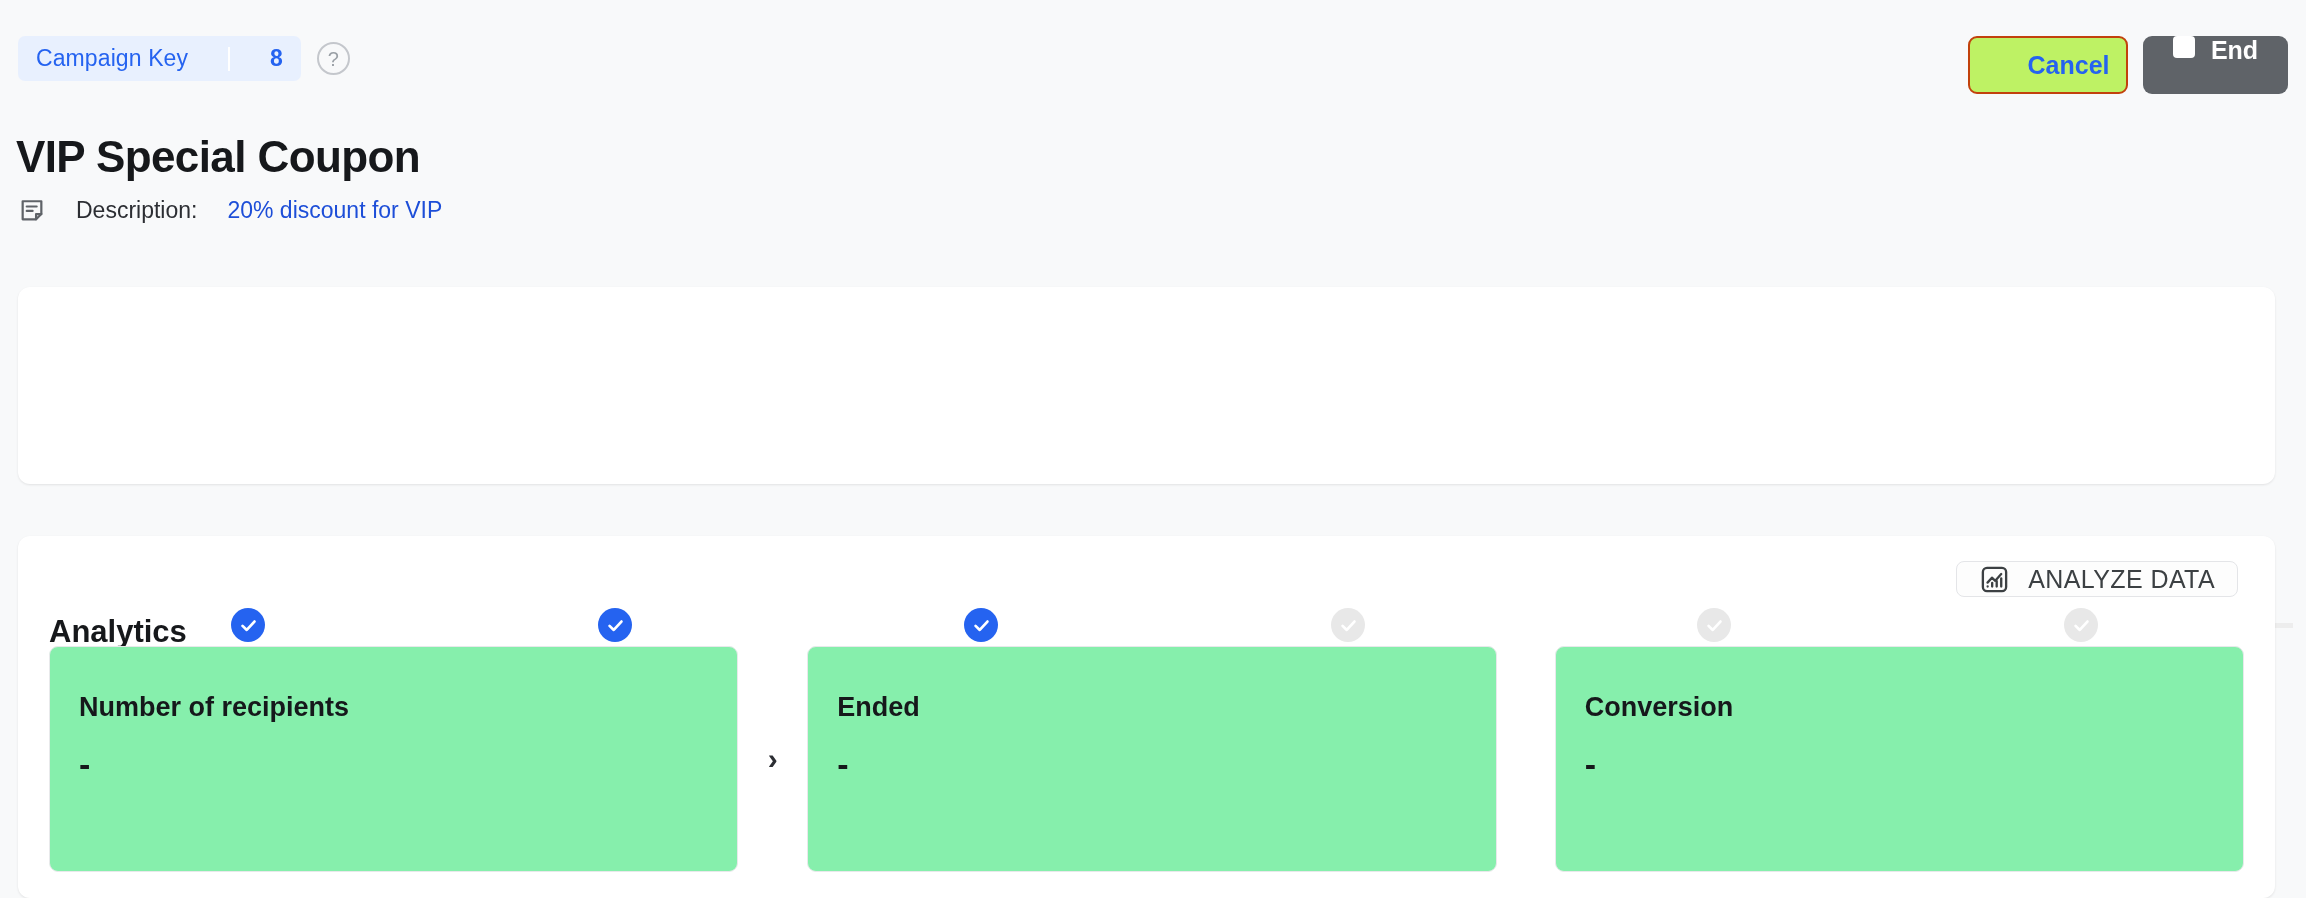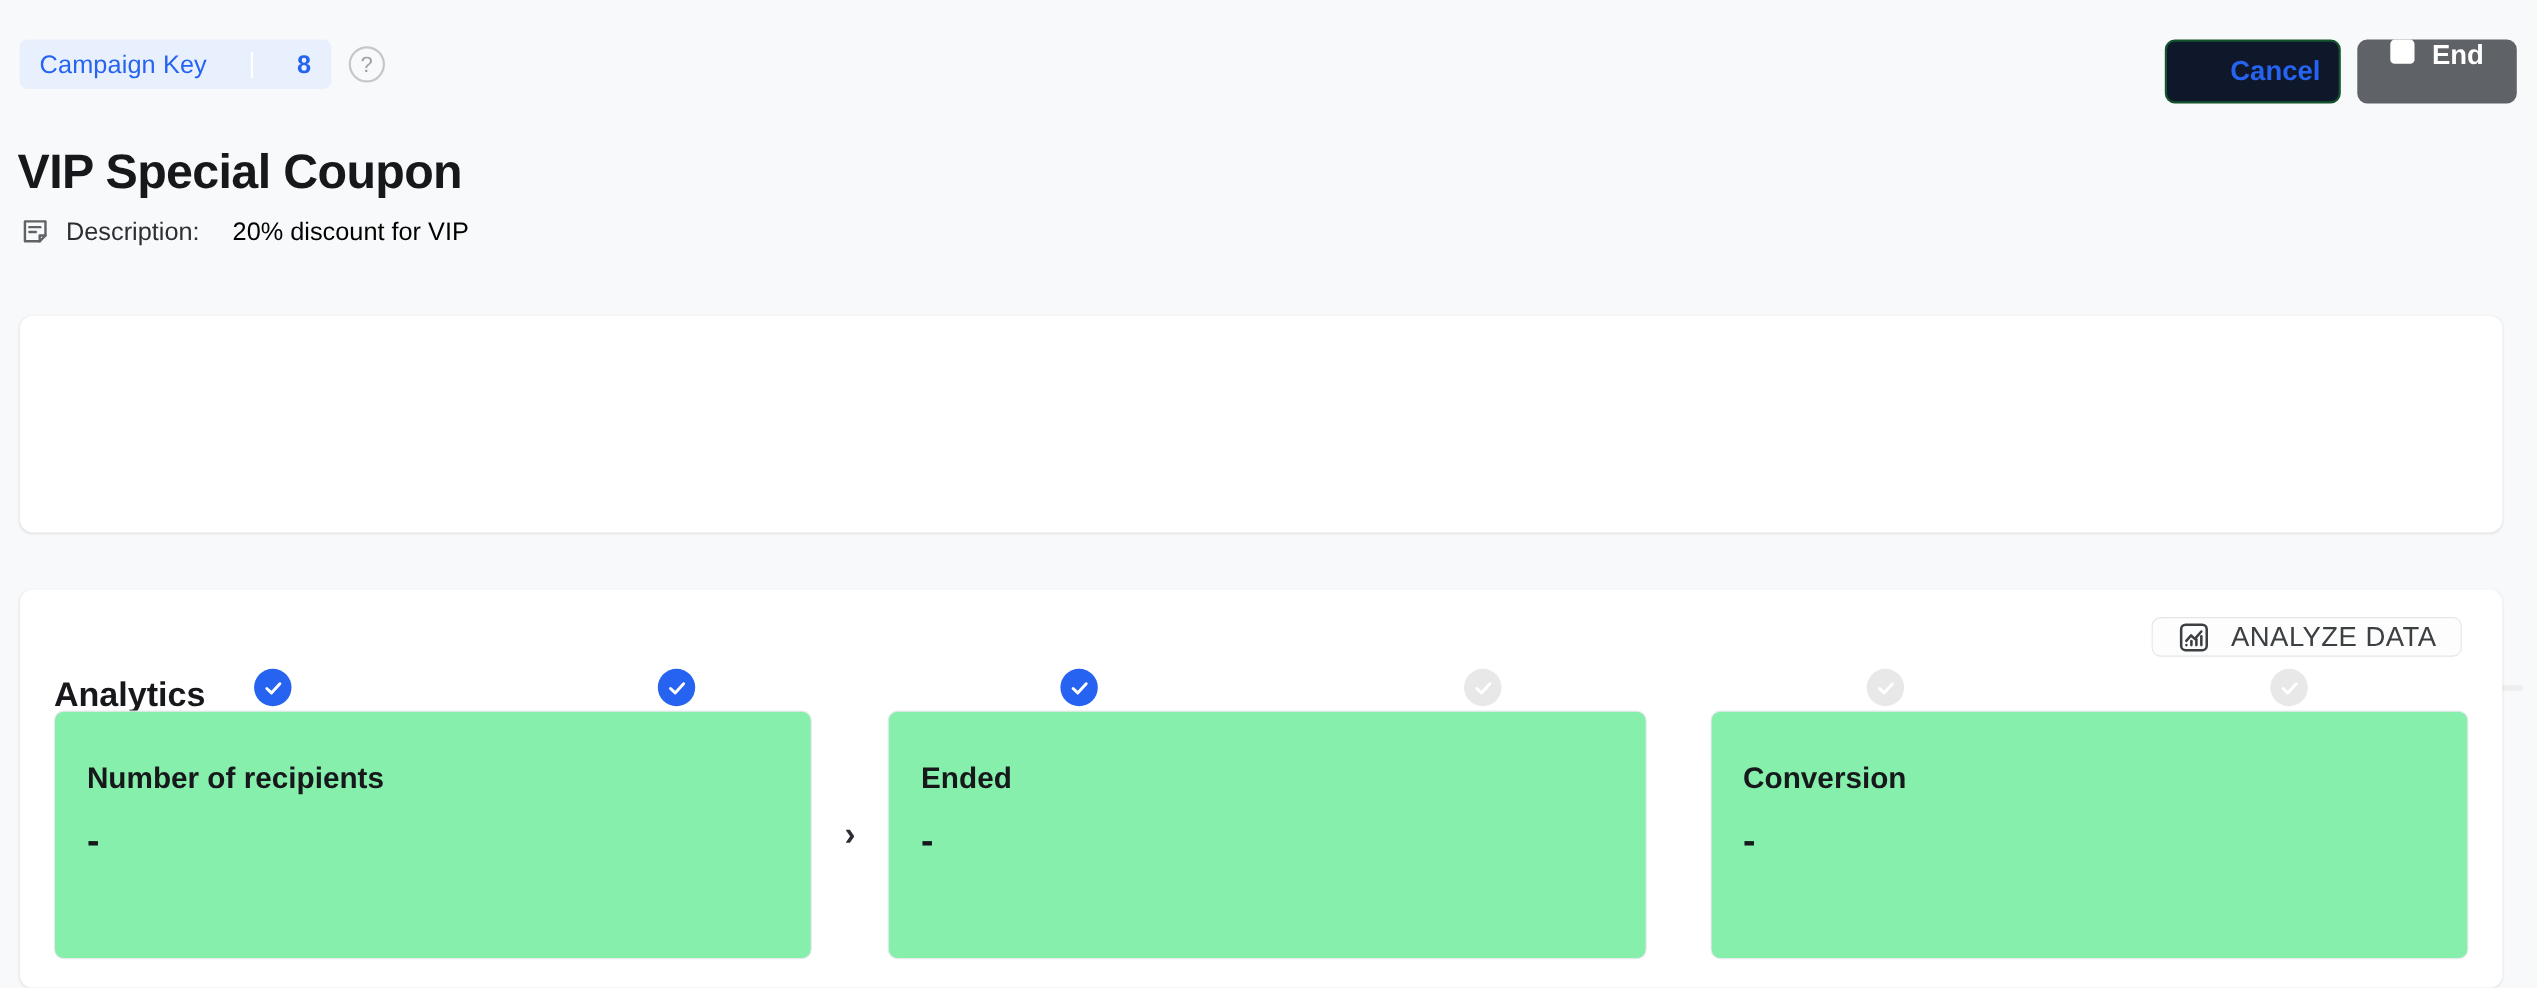--- a/index.html
+++ b/index.html
@@ -40,29 +40,29 @@
 
   .page-title {
     position: absolute; left: 16px; top: 108px;
     font-size: 44px; font-weight: 700; color: #16181B;
     letter-spacing: -0.6px;
     margin-top: 24px;
   }
 
   .desc-row { position: absolute; left: 18px; top: 196px; display: flex; align-items: center; }
   .desc-icon { width: 28px; height: 28px; display: block; }
-  .desc-label { font-size: 23px; color: #2C2E33; margin-left: 14px; }
-  .desc-value { font-size: 23px; color: #000000; margin-left: 30px; }
+  .desc-label { font-size: 23px; color: #2C2E33; margin-left: 30px; }
+  .desc-value { font-size: 23px; color: #1d4ed8; margin-left: 30px; }
 
   
   .cancel-btn {
     position: absolute; right: 178px; top: 36px;
     width: 160px; height: 58px;
-    border: 2px solid #14532d; border-radius: 9px;
-    background: #0f172a; color: #2563F0;
+    border: 2px solid #c2410c; border-radius: 9px;
+    background: #bef264; color: #2563F0;
     font-size: 25px; font-weight: 700;
     display: flex; align-items: center; justify-content: center;
     cursor: pointer; font-family: "Liberation Sans", sans-serif; padding-left: 41px;
   }
   .end-btn {
     position: absolute; right: 18px; top: 36px;
     width: 145px; height: 58px;
     border: none; border-radius: 9px;
     background: #5F6368; color: #FFFFFF;
     font-size: 25px; font-weight: 700;

